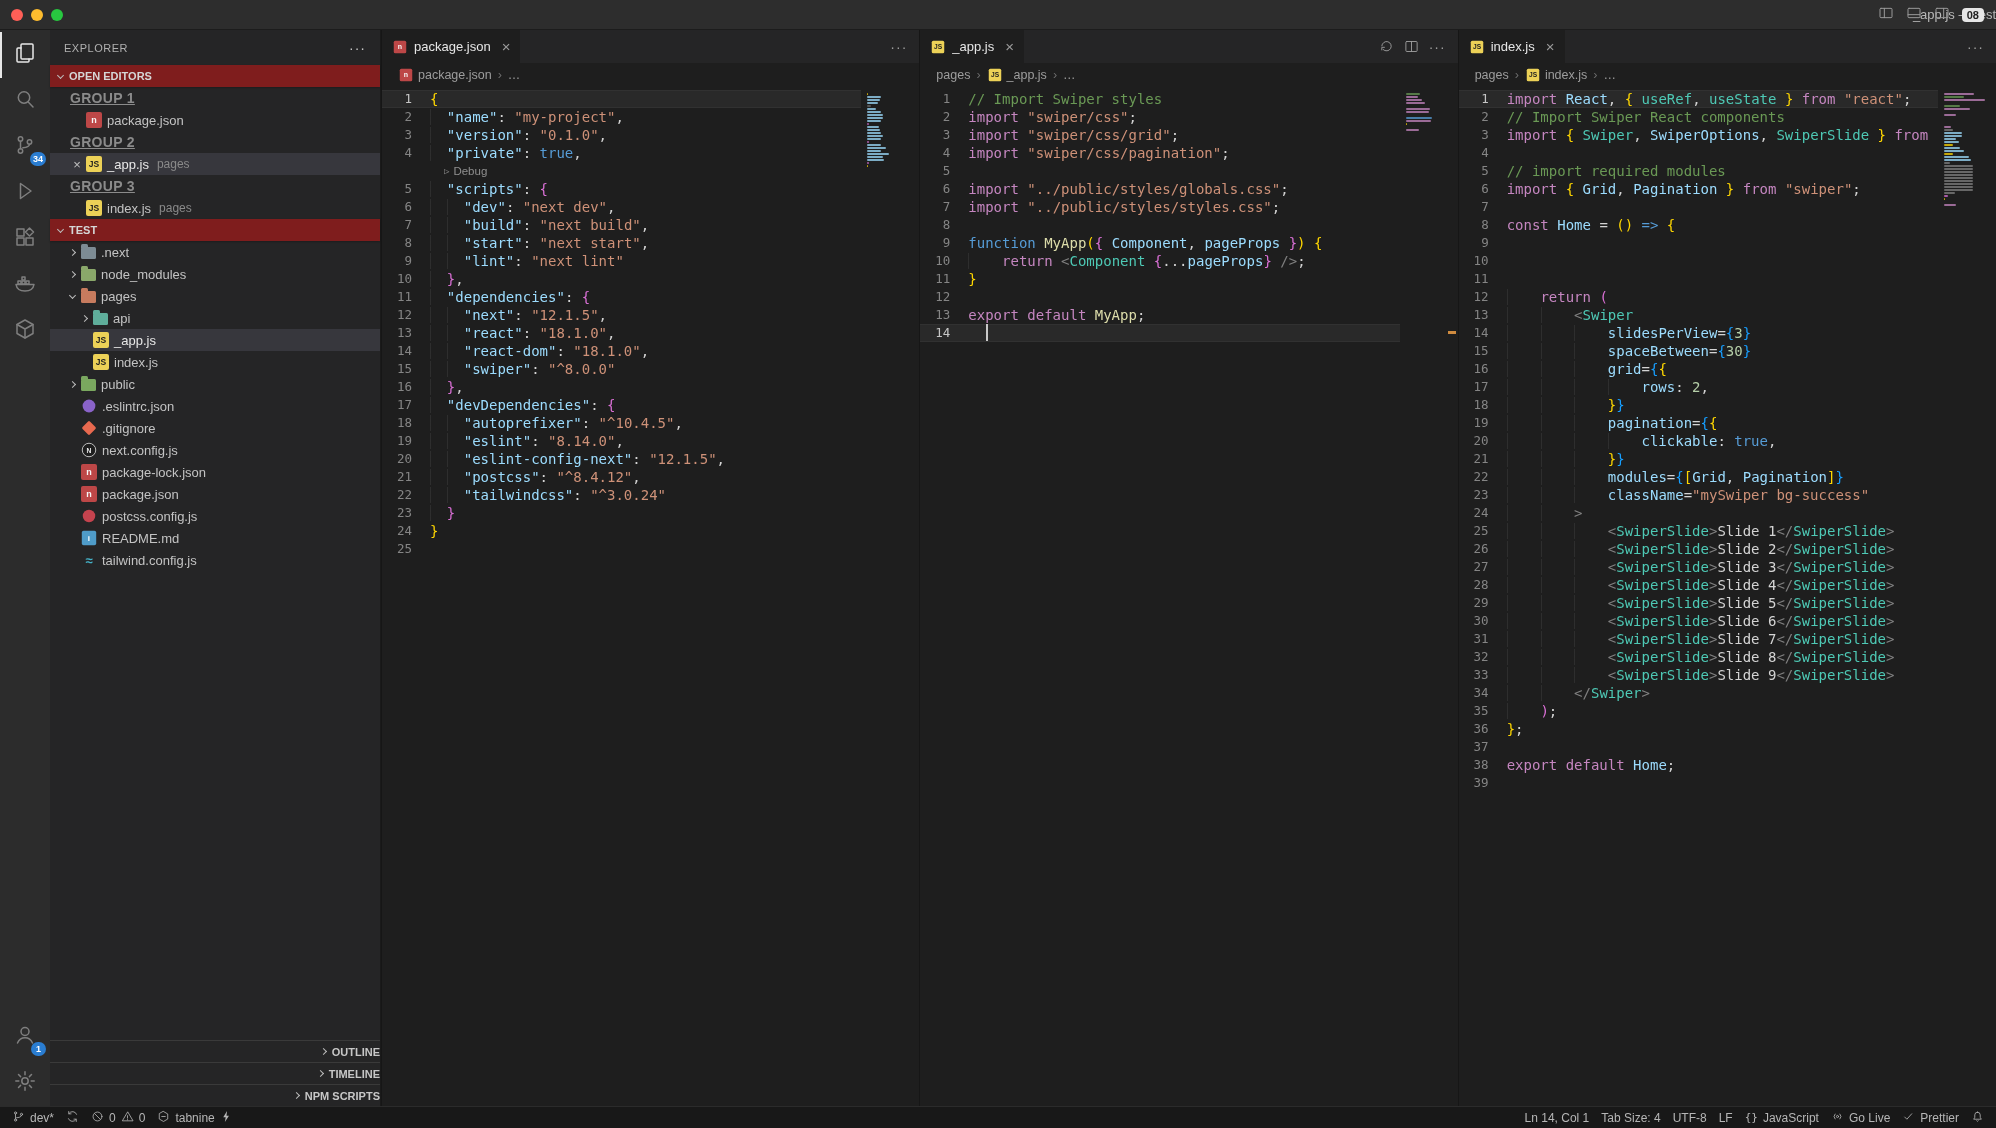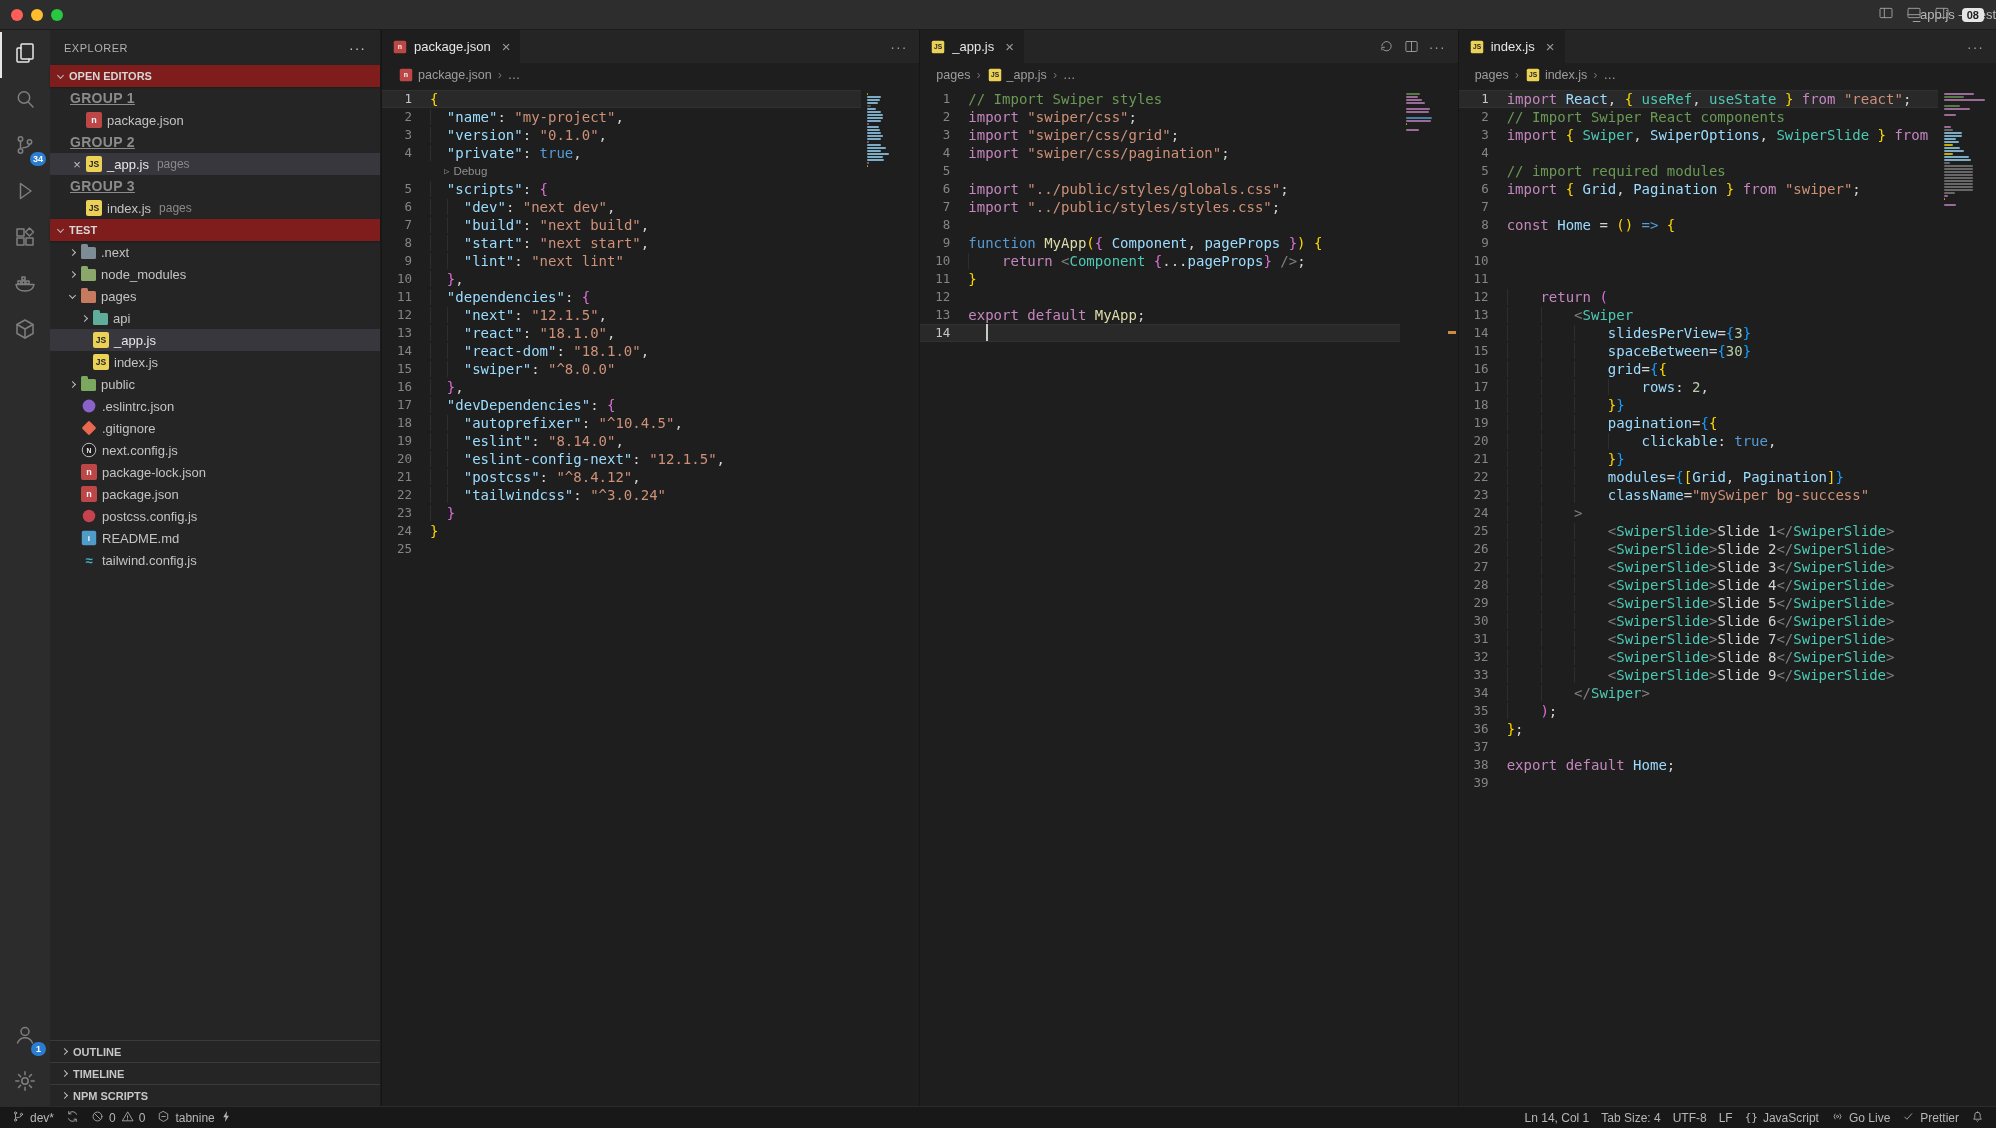--- a/index.html
+++ b/index.html
@@ -54,21 +54,21 @@
   .fi-postcss { background:#c5434e; border-radius:50%; transform:scale(.78); }
   .fi-md { background:#4f9cc9; color:#fff; font-size:9px; transform:scale(.9); }
   .fi-tw { color:#45b3c9; font-size:13px; background:transparent; }
   .fi-folder { width:15px; height:11.5px; border-radius:1.5px; background:var(--fc,#7d8c95); position:relative; margin-top:2px; }
   .fi-folder::before { content:""; position:absolute; top:-3px; left:0; width:6.5px; height:3.5px; background:inherit; border-radius:1.5px 1.5px 0 0; }
   .f-gray { --fc:#7d8c95; } .f-green { --fc:#8aa86a; } .f-red { --fc:#c77b5e; }
   .f-teal { --fc:#5fae9b; } .f-green2 { --fc:#7aa85f; }
 
   #tree { flex:none; }
   #sb-bottom { margin-top:auto; }
-  .sb-sec { height:22px; display:flex; align-items:center; border-top:1px solid #3a3a3a; font-size:11px; font-weight:700; color:#c7c7c7; padding-left:8px; cursor:pointer; }
+  .sb-sec { height:22px; display:flex; align-items:center; border-top:1px solid #3a3a3a; font-size:11px; font-weight:700; color:#c7c7c7; padding-left:8px; cursor:pointer;justify-content:flex-end; }
 
   
   #editors { flex:1; min-width:0; display:flex; }
   .editor-group { flex:1; min-width:0; display:flex; flex-direction:column; background:#1e1e1e; border-left:1px solid #161616; position:relative; }
   .tabbar { height:33px; flex:none; background:#252526; display:flex; align-items:stretch; }
   .tab { display:flex; align-items:center; gap:6px; padding:0 10px; background:#1e1e1e; color:#e6e6e6; font-size:13px; border-right:1px solid #252526; cursor:pointer; }
   .tab-close { color:#9c9c9c; font-size:15px; margin-left:5px; line-height:1; }
   .tab-actions { margin-left:auto; display:flex; align-items:center; gap:10px; padding-right:12px; color:#9c9c9c; }
   .tab-actions .act { cursor:pointer; font-size:14px; letter-spacing:1px; display:flex; align-items:center; }
   .tab-actions svg { width:15px; height:15px; }

